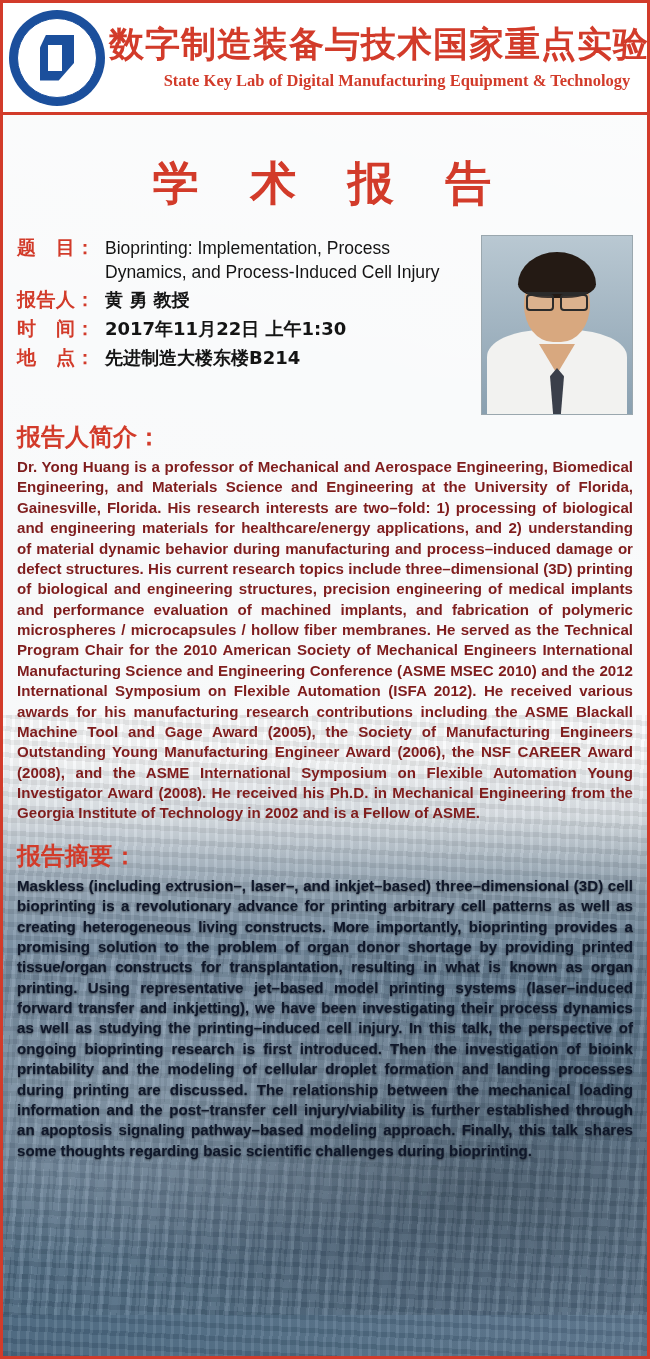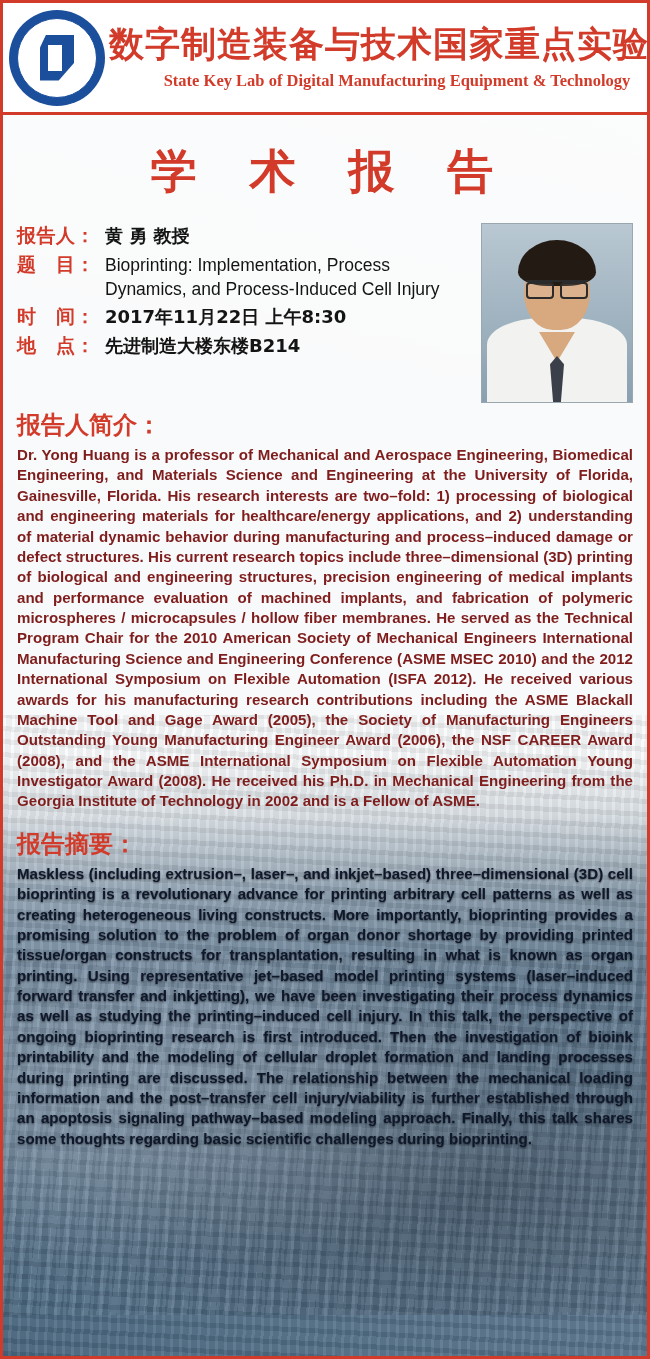--- a/index.html
+++ b/index.html
@@ -125,27 +125,28 @@
   }
 
   .content {
     position: relative;
     z-index: 3;
     padding: 0 14px;
   }
 
   .poster-title {
     text-align: center;
-    font-family: Liberation Sans, sans-serif;
+    font-family: Liberation Serif, serif;
     font-size: 46px;
     font-weight: bold;
     color: #d23b2a;
     letter-spacing: 20px;
     padding: 26px 0 20px 14px;
     text-shadow: 0 1px 0 rgba(255,255,255,0.6);
+    margin-top: 12px;
   }
 
   
   .info {
     position: relative;
     min-height: 178px;
     padding-right: 0;
   }
   .portrait {
     position: absolute;
@@ -307,31 +308,31 @@
       <div class="info">
         <div class="portrait">
           <div class="body"></div>
           <div class="collar"></div>
           <div class="tie"></div>
           <div class="face"></div>
           <div class="hair"></div>
           <div class="glasses"></div>
         </div>
 
+        <div class="row topic">
+          <div class="label">题　目：</div>
+          <div class="value">Bioprinting: Implementation, Process Dynamics, and Process-Induced Cell Injury</div>
+        </div>
         <div class="row">
           <div class="label">报告人：</div>
           <div class="value cn">黄 勇 教授</div>
         </div>
-        <div class="row topic">
-          <div class="label">题　目：</div>
-          <div class="value">Bioprinting: Implementation, Process Dynamics, and Process-Induced Cell Injury</div>
-        </div>
         <div class="row">
           <div class="label">时　间：</div>
-          <div class="value cn">2017年11月22日 上午8:30</div>
+          <div class="value cn">2017年11月22日 上午1:30</div>
         </div>
         <div class="row">
           <div class="label">地　点：</div>
           <div class="value cn">先进制造大楼东楼B214</div>
         </div>
       </div>
 
       <div class="section-head">报告人简介：</div>
       <div class="para bio">Dr. Yong Huang is a professor of Mechanical and Aerospace Engineering, Biomedical Engineering, and Materials Science and Engineering at the University of Florida, Gainesville, Florida. His research interests are two–fold: 1) processing of biological and engineering materials for healthcare/energy applications, and 2) understanding of material dynamic behavior during manufacturing and process–induced damage or defect structures. His current research topics include three–dimensional (3D) printing of biological and engineering structures, precision engineering of medical implants and performance evaluation of machined implants, and fabrication of polymeric microspheres / microcapsules / hollow fiber membranes. He served as the Technical Program Chair for the 2010 American Society of Mechanical Engineers International Manufacturing Science and Engineering Conference (ASME MSEC 2010) and the 2012 International Symposium on Flexible Automation (ISFA 2012). He received various awards for his manufacturing research contributions including the ASME Blackall Machine Tool and Gage Award (2005), the Society of Manufacturing Engineers Outstanding Young Manufacturing Engineer Award (2006), the NSF CAREER Award (2008), and the ASME International Symposium on Flexible Automation Young Investigator Award (2008). He received his Ph.D. in Mechanical Engineering from the Georgia Institute of Technology in 2002 and is a Fellow of ASME.</div>
 

